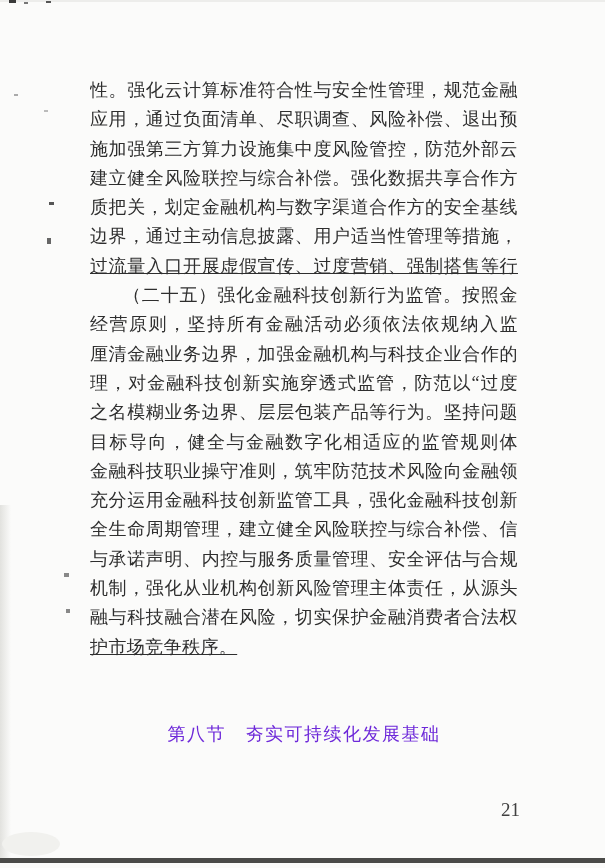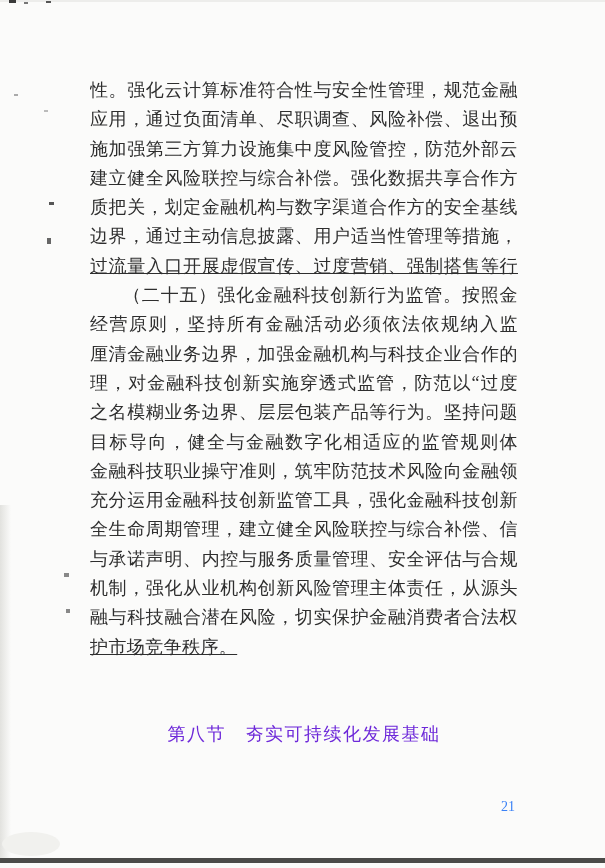--- a/index.html
+++ b/index.html
@@ -70,22 +70,22 @@
     line-height: 26px;
     font-size: 18px;
     letter-spacing: 1.5px;
     text-align: center;
     color: #6d28d9;
   }
   .page-number {
     position: absolute;
     left: 501px;
     top: 799px;
-    font-size: 14px;
-    color: #3b82f6;
+    font-size: 19px;
+    color: #404040;
   }
 </style>
 </head>
 <body>
 
 <div class="page">
 
   <div class="top-edge-line"></div>
   <div class="speck s1"></div>
   <div class="speck s2"></div>

